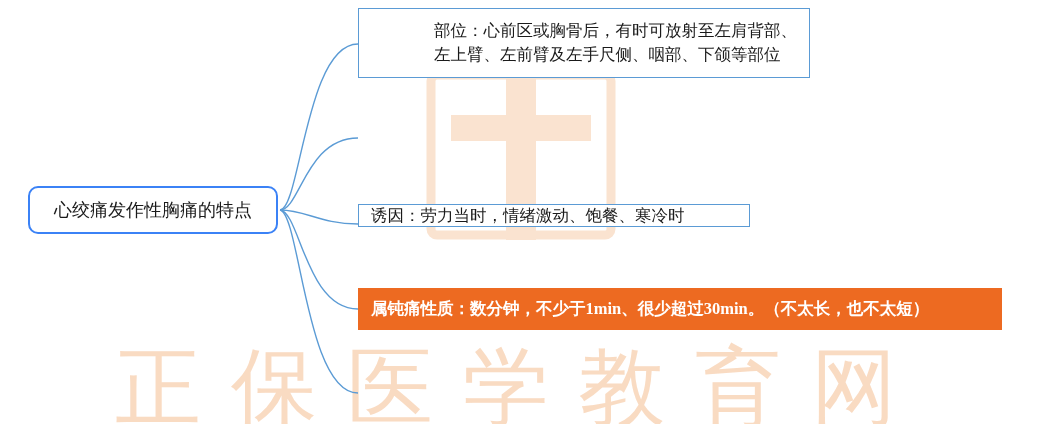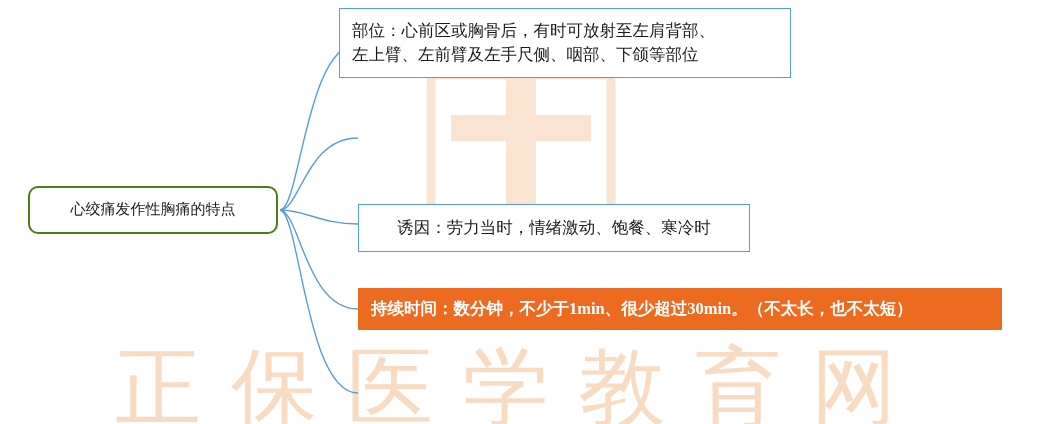--- a/index.html
+++ b/index.html
@@ -62,48 +62,48 @@
     box-sizing: border-box;
     font-family: "Liberation Serif", serif;
     line-height: 1.45;
     white-space: pre-line;
   }
   .root-node {
     left: 28px;
     top: 186px;
     width: 250px;
     height: 48px;
-    border: 2px solid #4d7c0f;
+    border: 2px solid #3b82f6;
     border-radius: 10px;
     background: #ffffff;
     color: #1a1a1a;
-    font-size: 15px;
+    font-size: 18px;
     display: flex;
     align-items: center;
     justify-content: center;
     text-align: center;
   }
   .branch-node {
     border: 1px solid #5b9bd5;
     background: #ffffff;
     color: #1a1a1a;
     font-size: 16.5px;
     padding: 8px 12px;
     display: flex;
     align-items: center;
   }
   .branch-node.highlight {
     background: #ed6a21;
     border: 1px solid #ed6a21;
     color: #ffffff;
     font-weight: bold;
   }
-  .n0 { left: 339px; top: 8px;   width: 452px; height: 70px; }
+  .n0 { left: 358px; top: 8px;   width: 452px; height: 70px; justify-content: flex-end; }
   .n1 { left: 358px; top: 118px; width: 594px; height: 40px; }
-  .n2 { left: 358px; top: 204px; width: 392px; height: 48px; justify-content: center; }
+  .n2 { left: 358px; top: 204px; width: 392px; height: 23px; }
   .n3 { left: 358px; top: 288px; width: 644px; height: 42px; }
   .n4 { left: 358px; top: 372px; width: 410px; height: 42px; }
 </style>
 </head>
 <body>
 
 <div id="stage">
 
   <div class="watermark">
     <svg class="wm-logo" viewBox="0 0 200 210">
@@ -132,17 +132,17 @@
     <span>部位：心前区或胸骨后，有时可放射至左肩背部、
 左上臂、左前臂及左手尺侧、咽部、下颌等部位</span>
   </div>
 
 
   <div class="node branch-node n2">
     <span>诱因：劳力当时，情绪激动、饱餐、寒冷时</span>
   </div>
 
   <div class="node branch-node n3 highlight">
-    <span>持续时间：数分钟，不少于1min、很少超过30min。（不太长，也不太短）</span>
+    <span>属钝痛性质：数分钟，不少于1min、很少超过30min。（不太长，也不太短）</span>
   </div>
 
 
 </div>
 
 </body></html>

